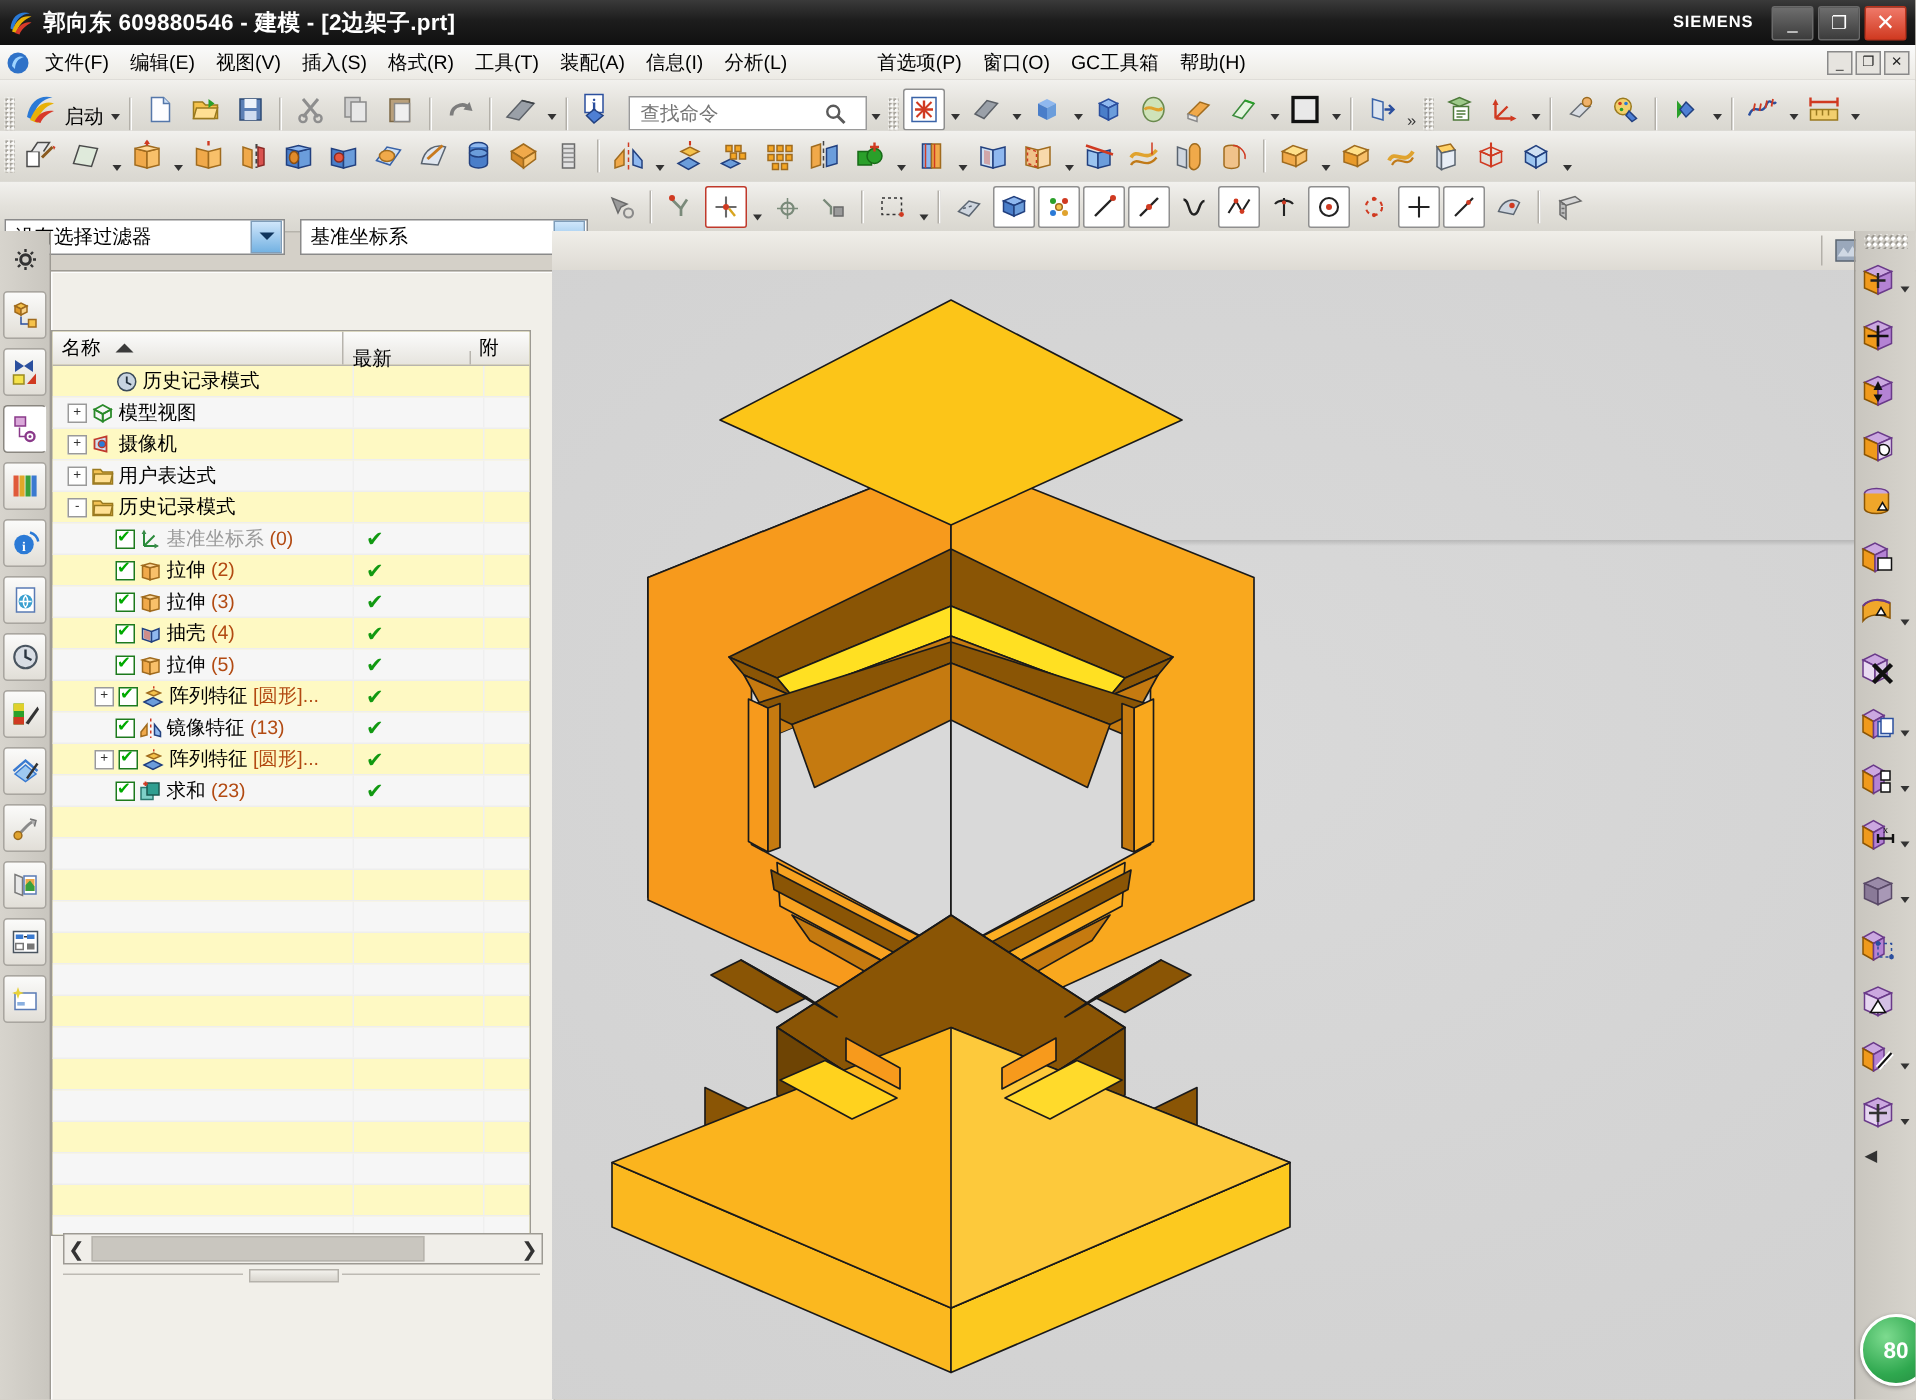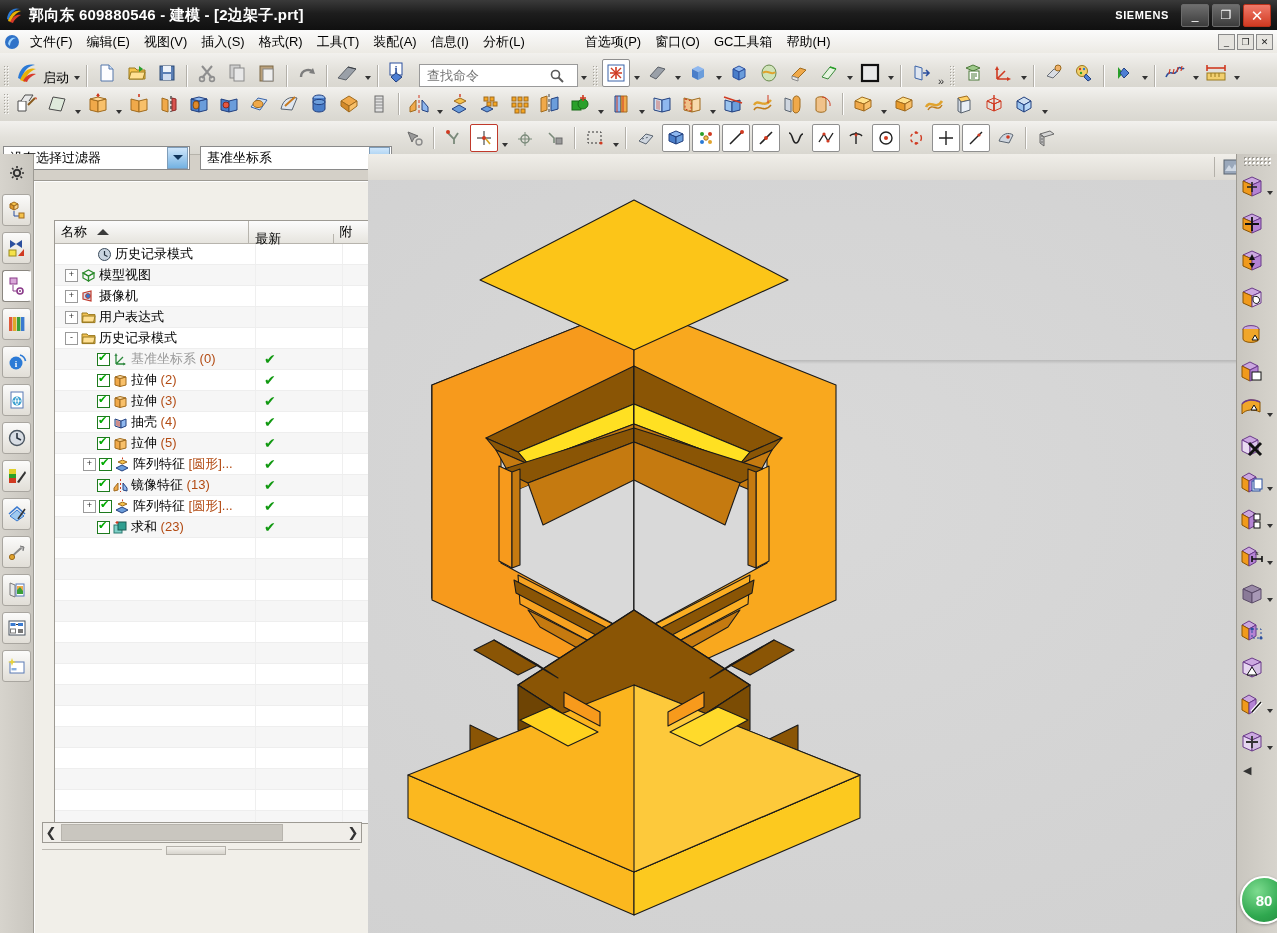--- a/index.html
+++ b/index.html
@@ -75,21 +75,21 @@
   .lb-btn.active{background:#fff;border-color:#8a8780;border-right-color:#fff;}
 
   
   .panel{position:absolute;left:33px;top:180px;width:335px;height:753px;
     background:#f1efe9;border:1px solid #9d9a93;box-shadow:0 0 0 1px #fdfdfd inset;}
   .panel-title{height:34px;display:flex;align-items:center;padding:0 8px;
     background:linear-gradient(to bottom,#fbfaf7,#eae7e0);border-bottom:1px solid #c8c5bd;}
   .panel-title .t{font-weight:bold;font-size:15px;letter-spacing:1px;}
   .panel-title .sq{margin-left:auto;width:14px;height:14px;border:2px solid #333;}
 
-  .treewrap{position:absolute;left:20px;top:39px;width:318px;height:602px;background:#ffffff;
+  .treewrap{position:absolute;left:0;top:39px;width:318px;height:602px;background:#fef9c3;
     border:1px solid #9d9a93;overflow:hidden;}
   .thead{display:flex;height:22px;background:linear-gradient(to bottom,#fcfcfc,#e6e4de);
     border-bottom:1px solid #b7b4ad;font-size:13px;}
   .th{display:flex;align-items:center;padding:0 6px;border-right:1px solid #b7b4ad;white-space:nowrap;}
   .th.name{width:198px;}
   .th.latest{width:78px;margin-top:13px;}
   .th.attr{width:30px;border-right:none;}
   .sortarrow{margin-left:10px;width:0;height:0;border-left:6px solid transparent;
     border-right:6px solid transparent;border-bottom:6px solid #3a3a3a;}
 

